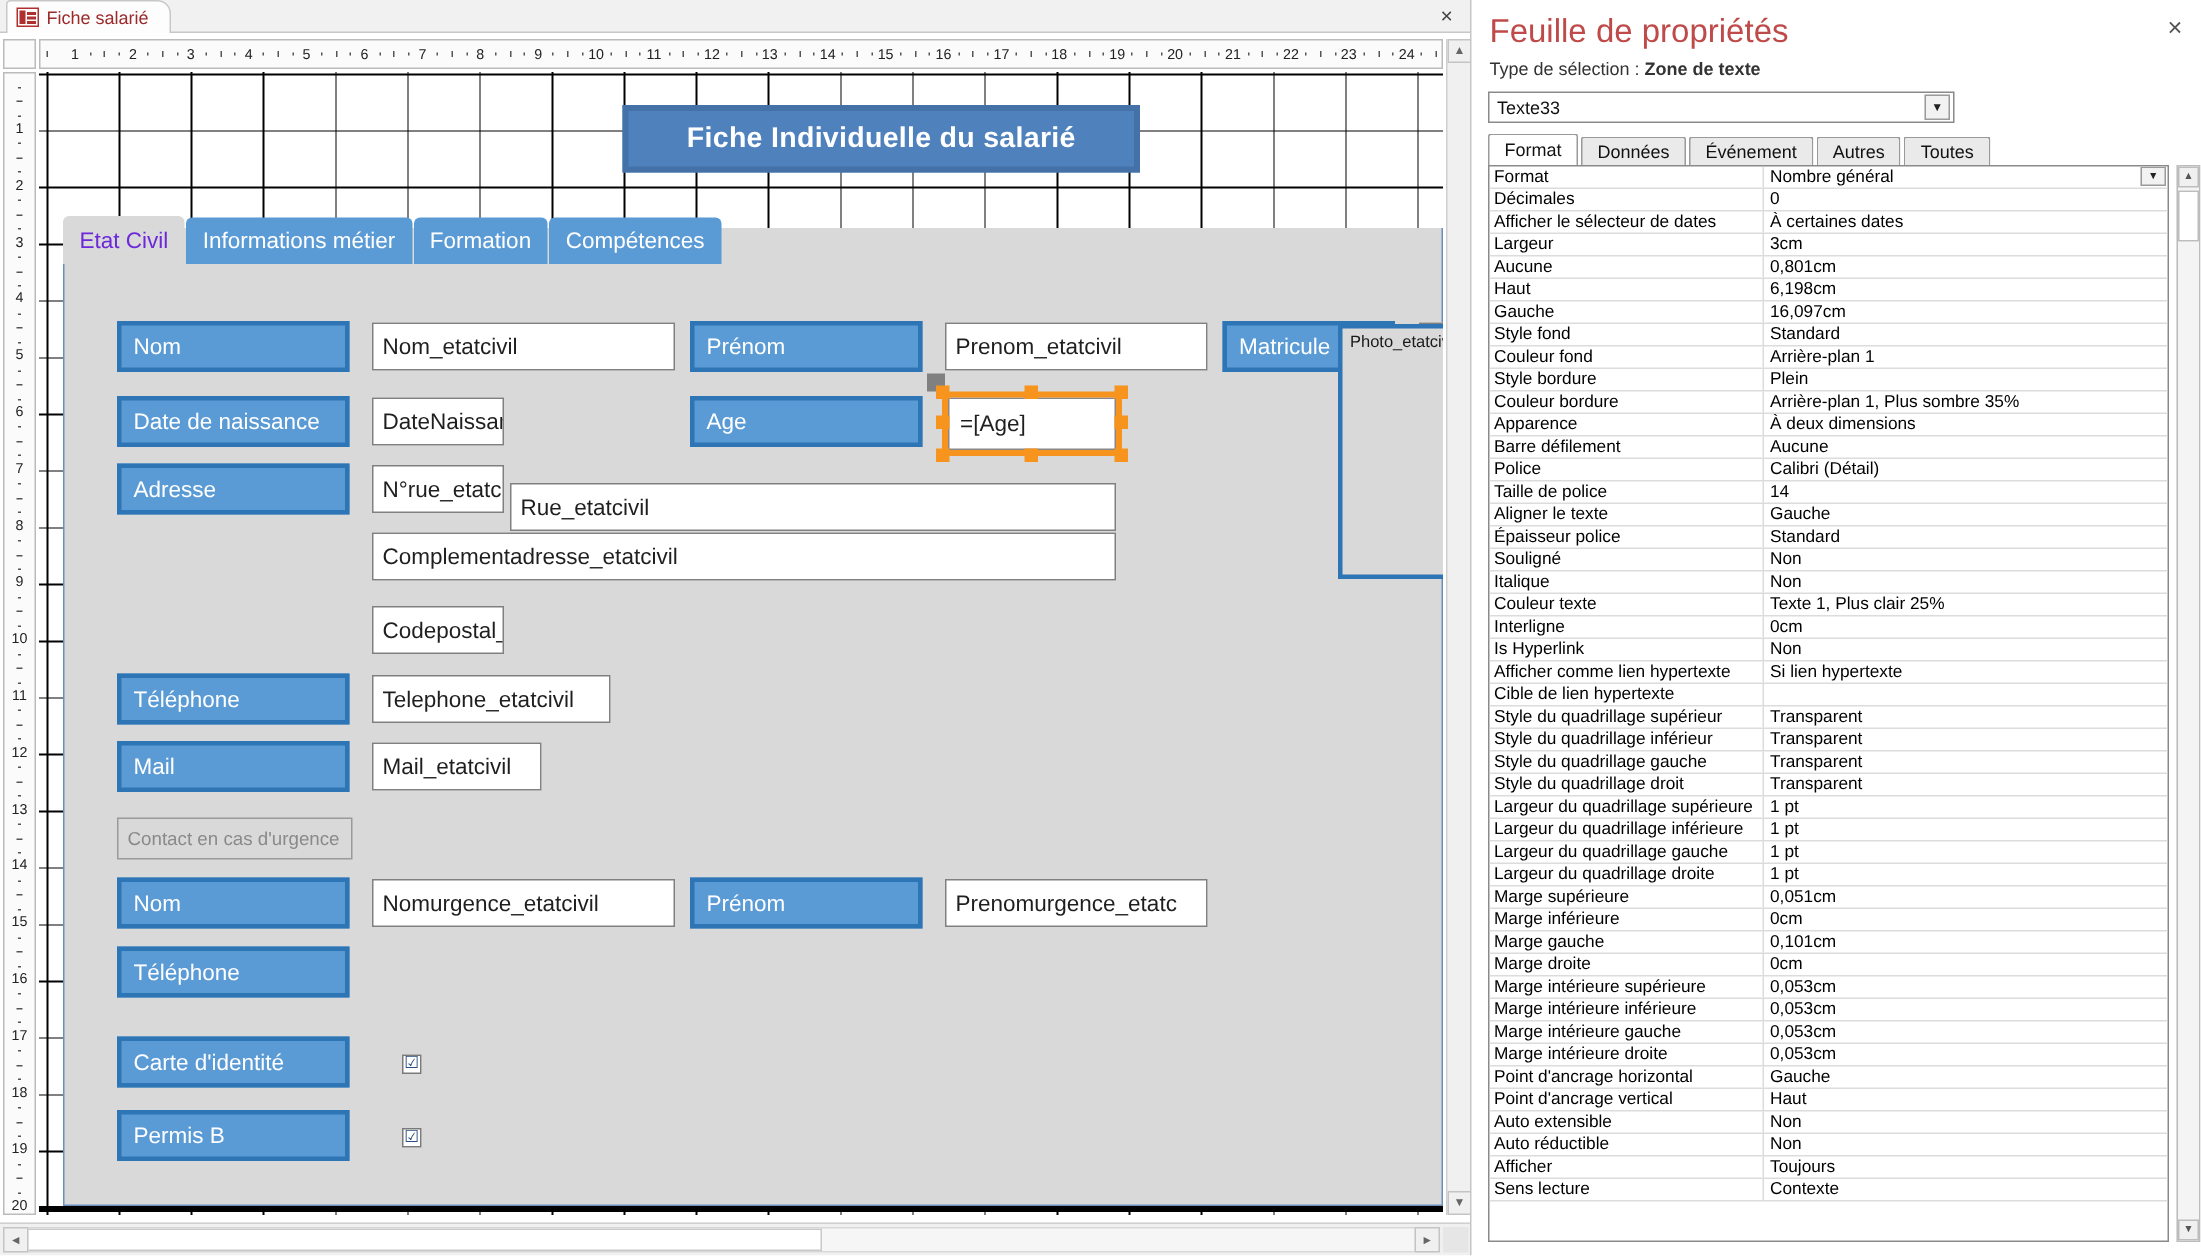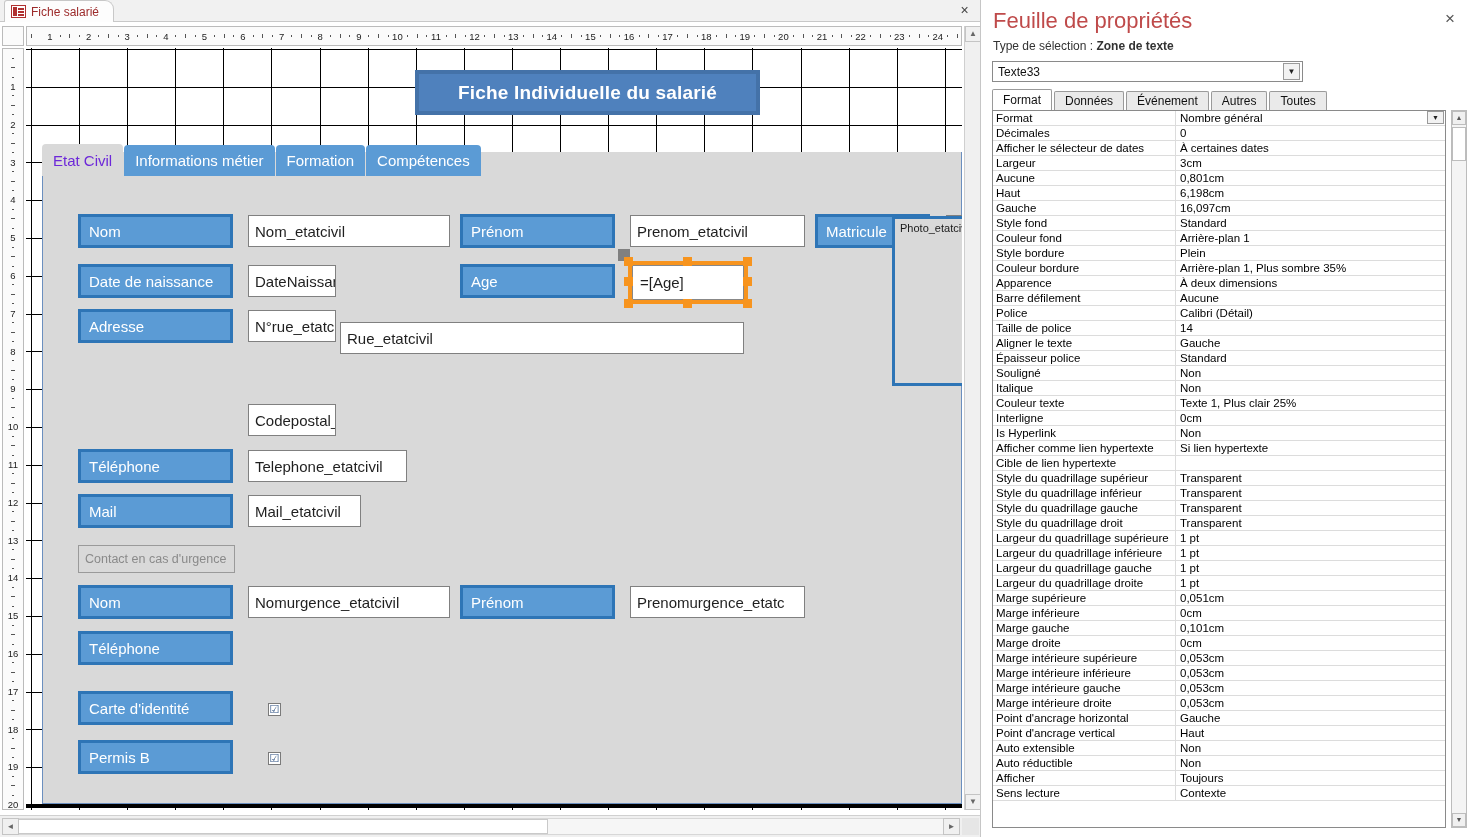--- a/index.html
+++ b/index.html
@@ -558,20 +558,21 @@
         <div class="h" style="left:55px;bottom:-4px;"></div>
         <div class="h" style="right:-4px;bottom:-4px;"></div>
       </div>
 
       <div id="photo-frame">Photo_etatcivil</div>
 
       <div class="lbl" style="left:52px;top:261px;width:155px;height:34px;">Adresse</div>
       <div class="txt" style="left:222px;top:262px;width:88px;height:32px;">N°rue_etatcivi</div>
       <div class="txt" style="left:314px;top:262px;width:404px;height:32px;margin-top:12px;">Rue_etatcivil</div>
 
+      <div class="txt" style="left:222px;top:307px;width:496px;height:32px;">Complementadresse_etatcivil</div>
 
       <div class="txt" style="left:222px;top:356px;width:88px;height:32px;">Codepostal_e</div>
 
       <div class="lbl" style="left:52px;top:401px;width:155px;height:34px;">Téléphone</div>
       <div class="txt" style="left:222px;top:402px;width:159px;height:32px;">Telephone_etatcivil</div>
 
       <div class="lbl" style="left:52px;top:446px;width:155px;height:34px;">Mail</div>
       <div class="txt" style="left:222px;top:447px;width:113px;height:32px;">Mail_etatcivil</div>
 
       <div class="plainlbl" style="left:52px;top:497px;width:157px;height:28px;">Contact en cas d'urgence</div>

